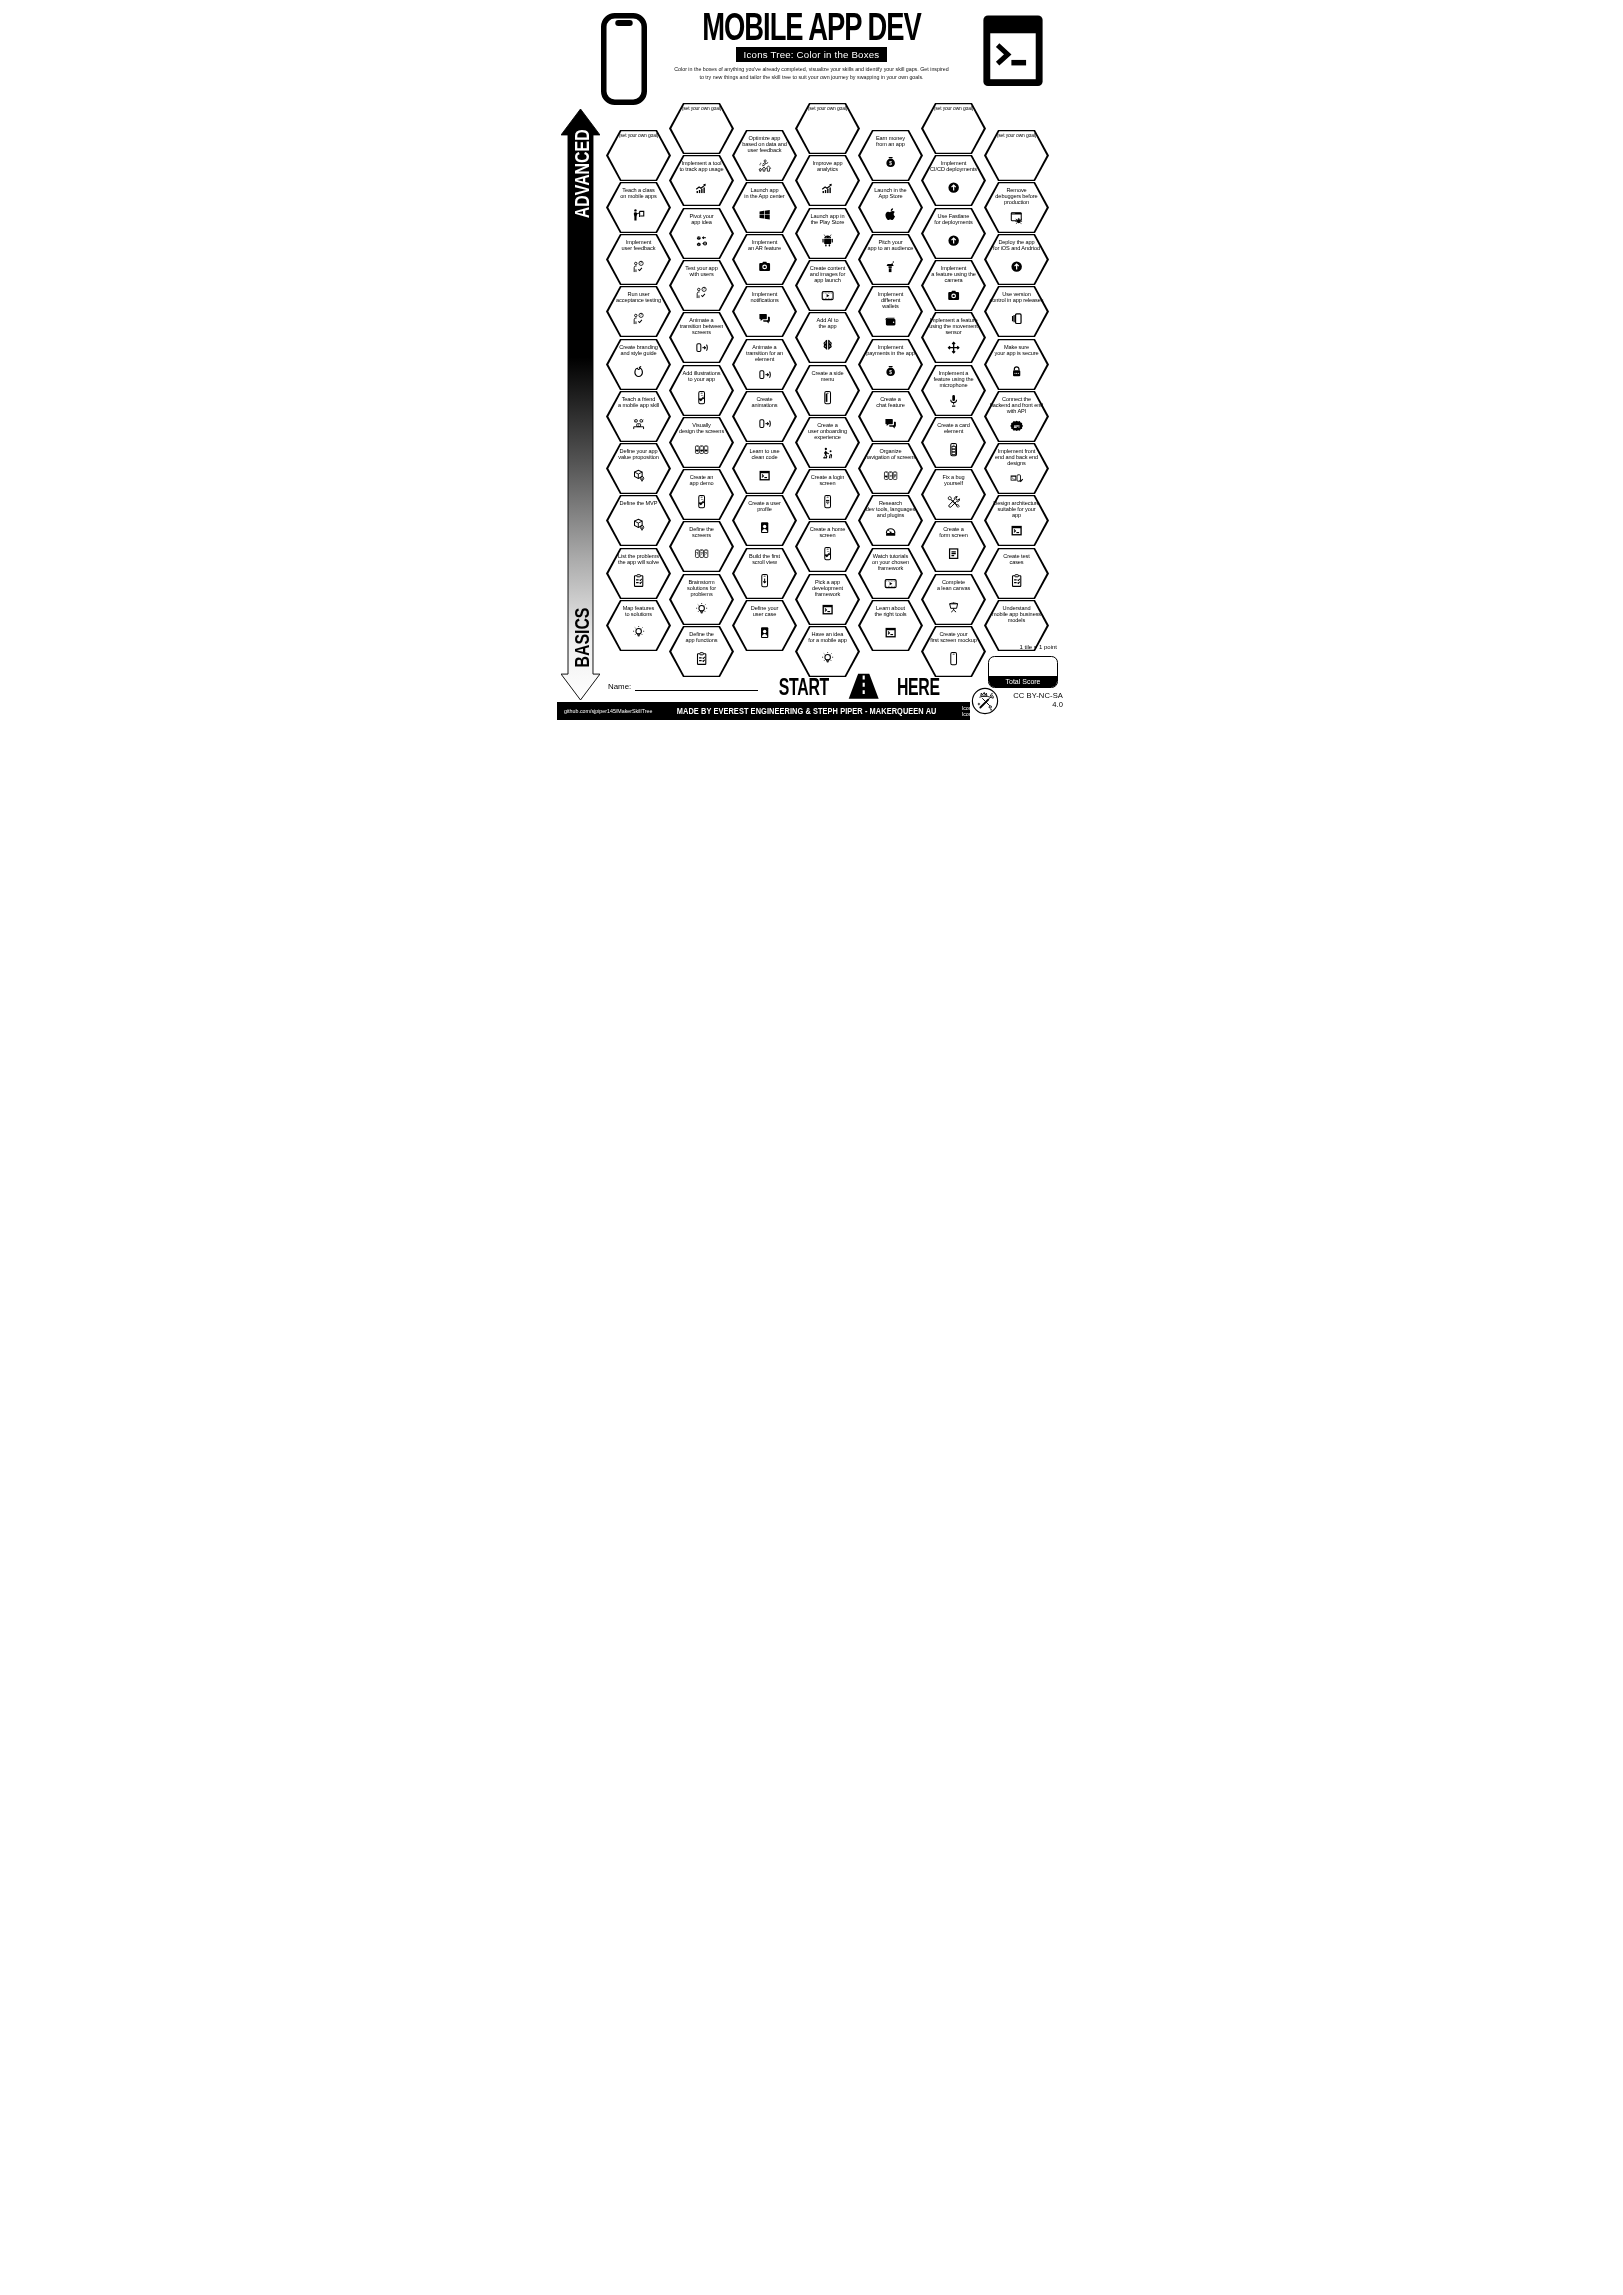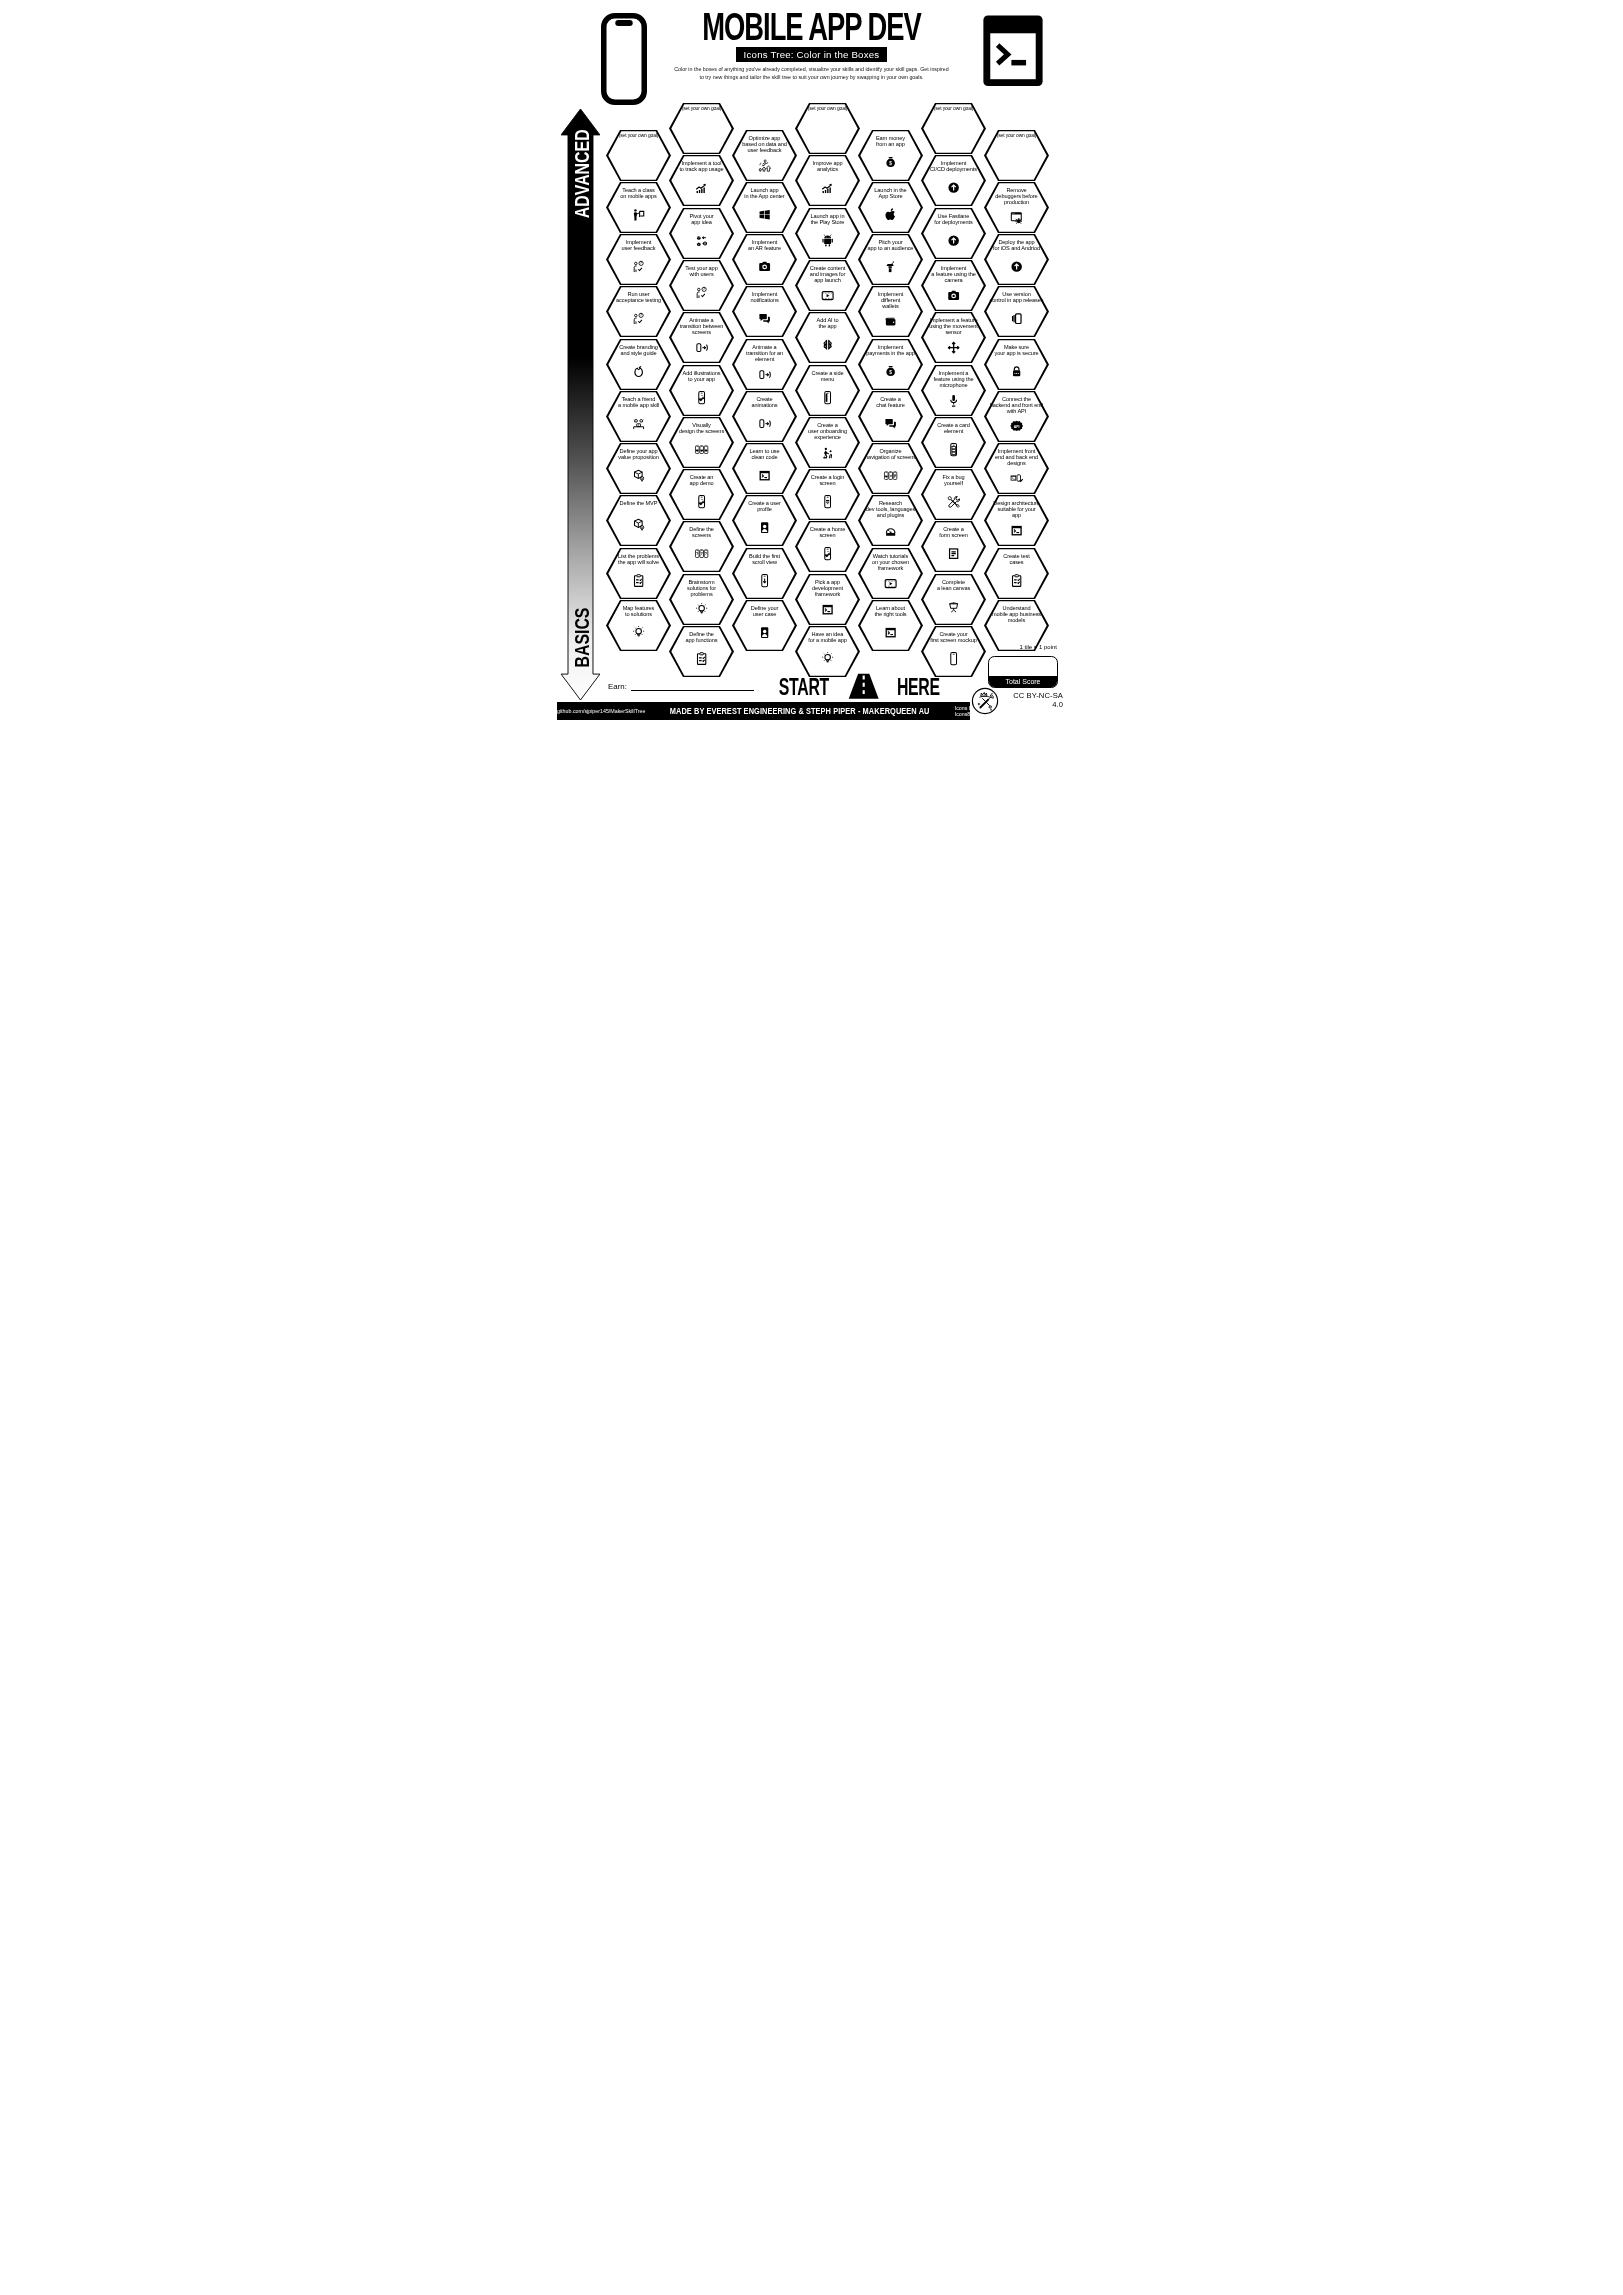--- a/index.html
+++ b/index.html
@@ -48,21 +48,21 @@
   .score-band{background:#000;color:#fff;text-align:center;font-size:7px;padding:1.4px 0 2.3px;}
 
   .name-row{position:absolute;left:51px;top:682px;display:flex;align-items:flex-end;font-size:7.9px;}
   .name-line{display:inline-block;width:123px;border-bottom:0.9px solid #000;height:8.3px;margin-left:3.7px;}
 
   .maker-logo{position:absolute;left:414px;top:687px;width:28px;height:28px;z-index:3;}
   .license{position:absolute;left:445px;top:691px;width:61px;text-align:right;font-size:7.6px;letter-spacing:0.1px;}
 
   
   .footer{position:absolute;left:0;bottom:0;width:413px;height:17.6px;background:#000;color:#fff;
-    display:flex;align-items:center;justify-content:space-between;box-sizing:border-box;padding:0 0;}
+    display:flex;align-items:center;justify-content:space-between;box-sizing:border-box;padding:0 7px;}
   .footer-left,.footer-right{font-size:5.3px;}
   .footer-center{font-size:8.8px;font-weight:700;letter-spacing:0.1px;transform:scaleX(.84);white-space:nowrap;}
 </style>
 </head>
 <body>
 
 <div id="page">
 
   <div class="phone-logo">
     <svg viewBox="0 0 100 200">
@@ -1409,21 +1409,21 @@
     <span class="start-word">HERE</span>
   </div>
 
   <div class="tile-note">1 tile = 1 point</div>
   <div class="score-box">
     <div class="score-space"></div>
     <div class="score-band">Total Score</div>
   </div>
 
   <div class="name-row">
-    <span>Earn:</span>
+    <span>Name:</span>
     <span class="name-line"></span>
   </div>
 
   <div class="maker-logo">
     <svg viewBox="0 0 60 60">
       <circle cx="30" cy="30" r="27" fill="#fff" stroke="#000" stroke-width="2.5"></circle>
       <path d="M22 13l2.5 4 3-4.5 3 4.5 2.5-4 1 6.5H21z" fill="none" stroke="#000" stroke-width="1.8" stroke-linejoin="round"></path>
       <path d="M28.5 10.5c1.5 1.5 1.5 3.5 0 4.6-1.5-1.1-1.5-3.1 0-4.6z" fill="#000"></path>
       <path d="M18 22c8-3 16-3 24 0" fill="none" stroke="#000" stroke-width="1.8"></path>
       <path d="M20 44l17-17" stroke="#000" stroke-width="4" stroke-linecap="round"></path>

